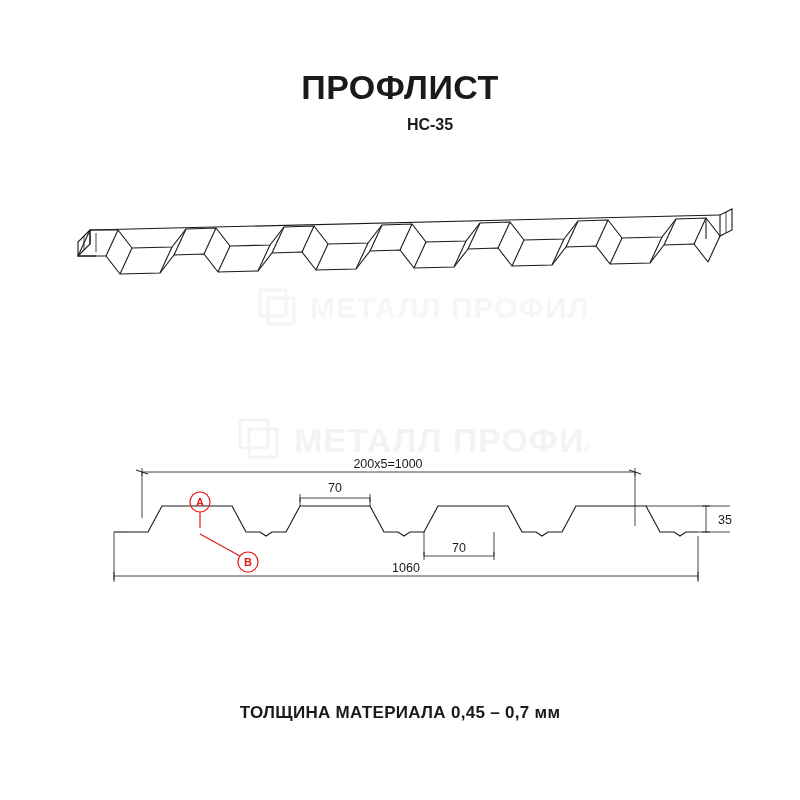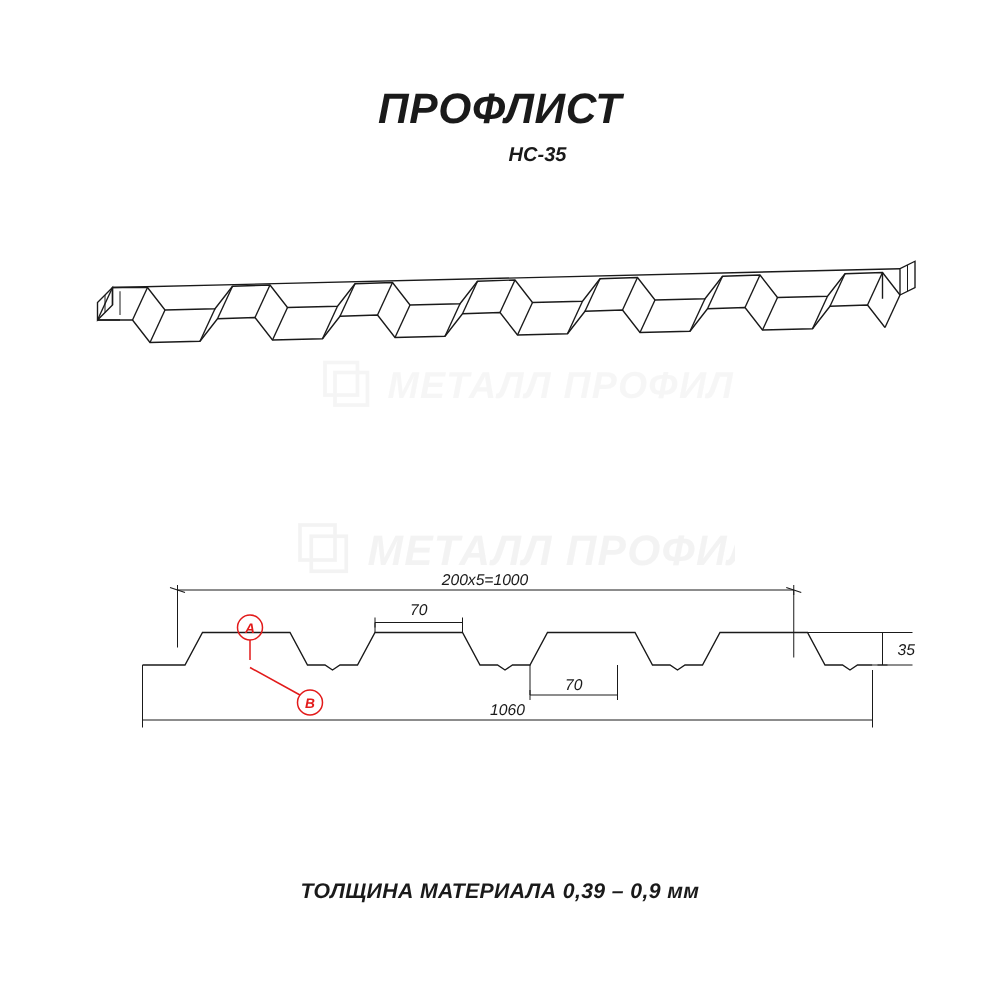--- a/index.html
+++ b/index.html
@@ -12,21 +12,20 @@
     background: #ffffff;
     font-family: "Liberation Sans", sans-serif;
     color: #1a1a1a;
     position: relative;
     overflow: hidden;
   }
   .page {
     position: relative;
     width: 752px;
     height: 800px;
-    font-style: italic;
   }
   .title {
     position: absolute;
     top: 68px;
     left: 0;
     width: 800px;
     text-align: center;
     font-size: 34px;
     font-weight: bold;
     letter-spacing: 0.5px;
@@ -246,15 +245,15 @@
 
       <g>
         <circle class="red" cx="178" cy="118" r="10"></circle>
         <path class="red" d="M170,112 L130,90"></path>
       </g>
       <text class="redtxt" x="178" y="122" text-anchor="middle">B</text>
 
     </svg>
   </div>
 
-  <div class="footer">ТОЛЩИНА МАТЕРИАЛА 0,39 – 0,9 мм</div>
+  <div class="footer">ТОЛЩИНА МАТЕРИАЛА 0,45 – 0,7 мм</div>
 
 </div>
 
 </body></html>

